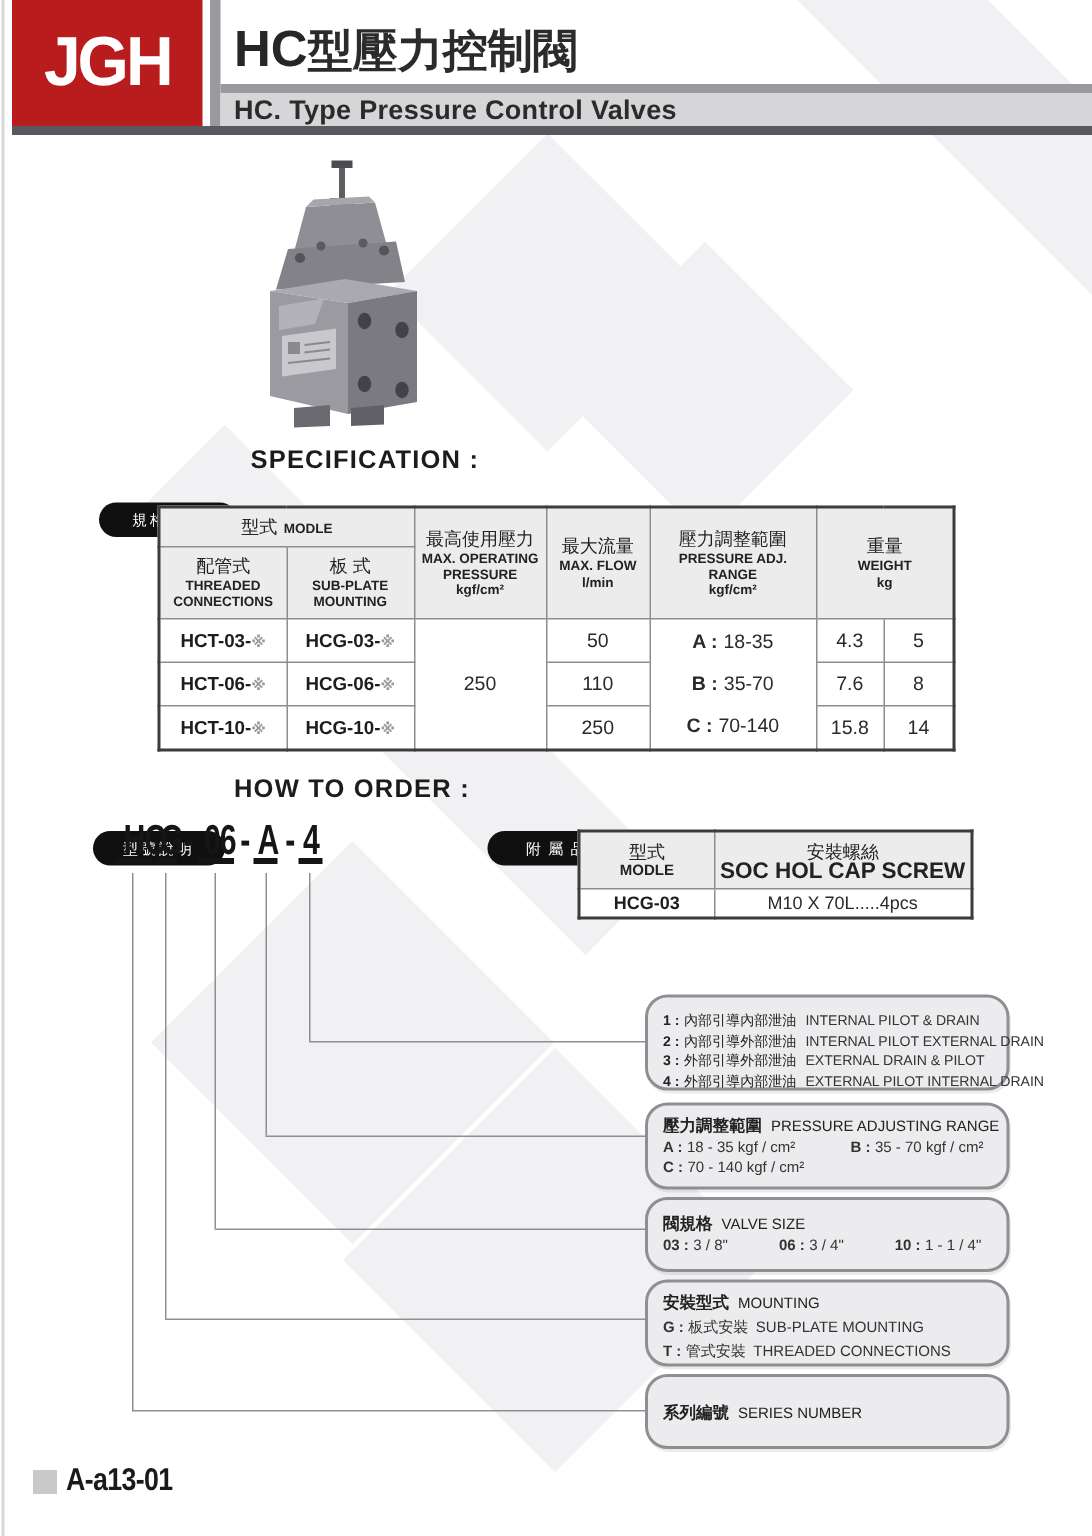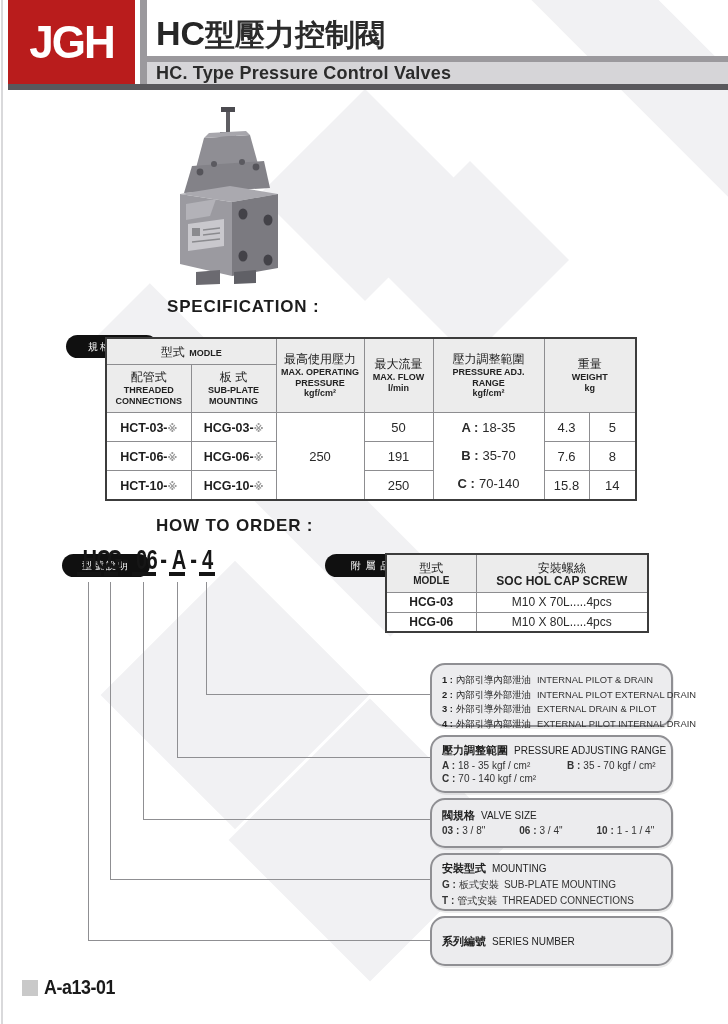--- a/index.html
+++ b/index.html
@@ -57,21 +57,21 @@
   .attach-table{position:absolute;left:385px;top:553px;width:262px;border:2px solid #3c3c3c;background:#fff;table-layout:fixed;}
   .attach-table td{border:1px solid #8d8d90;text-align:center;vertical-align:middle;padding:1px 2px;}
   .attach-table .th{background:#ececec;}
   .attach-model{font-size:12px;font-weight:bold;color:#1d1d1d;}
   .attach-screw{font-size:12px;color:#2a2a2a;}
 
   
   .callout{position:absolute;left:430px;width:243px;background:#ececee;border:2px solid #8f8f93;border-radius:15px;padding:6px 10px;box-shadow:1px 2px 0 rgba(0,0,0,0.08);}
   .co-line{display:flex;align-items:baseline;font-size:9.4px;color:#333;line-height:13.5px;white-space:nowrap;}
   .co-line .k{font-weight:bold;margin-right:3px;color:#222;}
-  .co-line .zh{font-size:9.4px;margin-right:6px;line-height:13.5px;font-family:Liberation Serif, serif;}
+  .co-line .zh{font-size:9.4px;margin-right:6px;line-height:13.5px;}
   .co-line .en{font-size:9.4px;}
   .co-title{font-size:11px;color:#222;margin-bottom:2px;white-space:nowrap;}
   .co-title .t-zh{font-weight:bold;margin-right:6px;}
   .co-title .t-en{font-size:10px;}
   .co-item{font-size:10px;color:#333;white-space:nowrap;}
   .co-item .k{font-weight:bold;margin-right:3px;}
   .co-grid{display:grid;grid-template-columns:125px auto;row-gap:2px;}
   .co-inline{display:flex;gap:34px;}
 
   
@@ -207,21 +207,21 @@
                 <span class="k">C :</span>
                 <span>70-140</span>
               </div>
         </td>
         <td><span class="num">4.3</span></td>
         <td><span class="num">5</span></td>
       </tr>
       <tr style="height:28px">
         <td><span class="model-name">HCT-06-</span><span class="suffix">※</span></td>
         <td><span class="model-name">HCG-06-</span><span class="suffix">※</span></td>
-        <td><span class="num">191</span></td>
+        <td><span class="num">110</span></td>
         <td><span class="num">7.6</span></td>
         <td><span class="num">8</span></td>
       </tr>
       <tr style="height:28px">
         <td><span class="model-name">HCT-10-</span><span class="suffix">※</span></td>
         <td><span class="model-name">HCG-10-</span><span class="suffix">※</span></td>
         <td><span class="num">250</span></td>
         <td><span class="num">15.8</span></td>
         <td><span class="num">14</span></td>
       </tr>
@@ -265,30 +265,26 @@
           <col style="width:172px">
         </colgroup>
       <tbody>
           <tr style="height:38px">
         <td class="th">
           <div class="zh">型式</div>
           <div class="sub" style="font-size:10px;">MODLE</div>
         </td>
         <td class="th">
           <div class="zh">安裝螺絲</div>
-          <div class="sub" style="font-size:12px;">SOC HOL CAP SCREW</div>
+          <div class="sub" style="font-size:15px;">SOC HOL CAP SCREW</div>
         </td>
       </tr>
       <tr style="height:20px">
         <td class="attach-model">HCG-03</td>
         <td class="attach-screw">M10 X 70L.....4pcs</td>
-      </tr>
-      <tr style="height:20px">
-        <td class="attach-model">HCG-06</td>
-        <td class="attach-screw">M10 X 80L.....4pcs</td>
       </tr>
     </tbody>
       </table>
 
     <div class="callout" style="top:663px;height:64px;padding-top:8px;">
       <div class="co-line">
           <span class="k">1 :</span>
           <span class="zh">內部引導內部泄油</span>
           <span class="en">INTERNAL PILOT &amp; DRAIN</span>
         </div>

